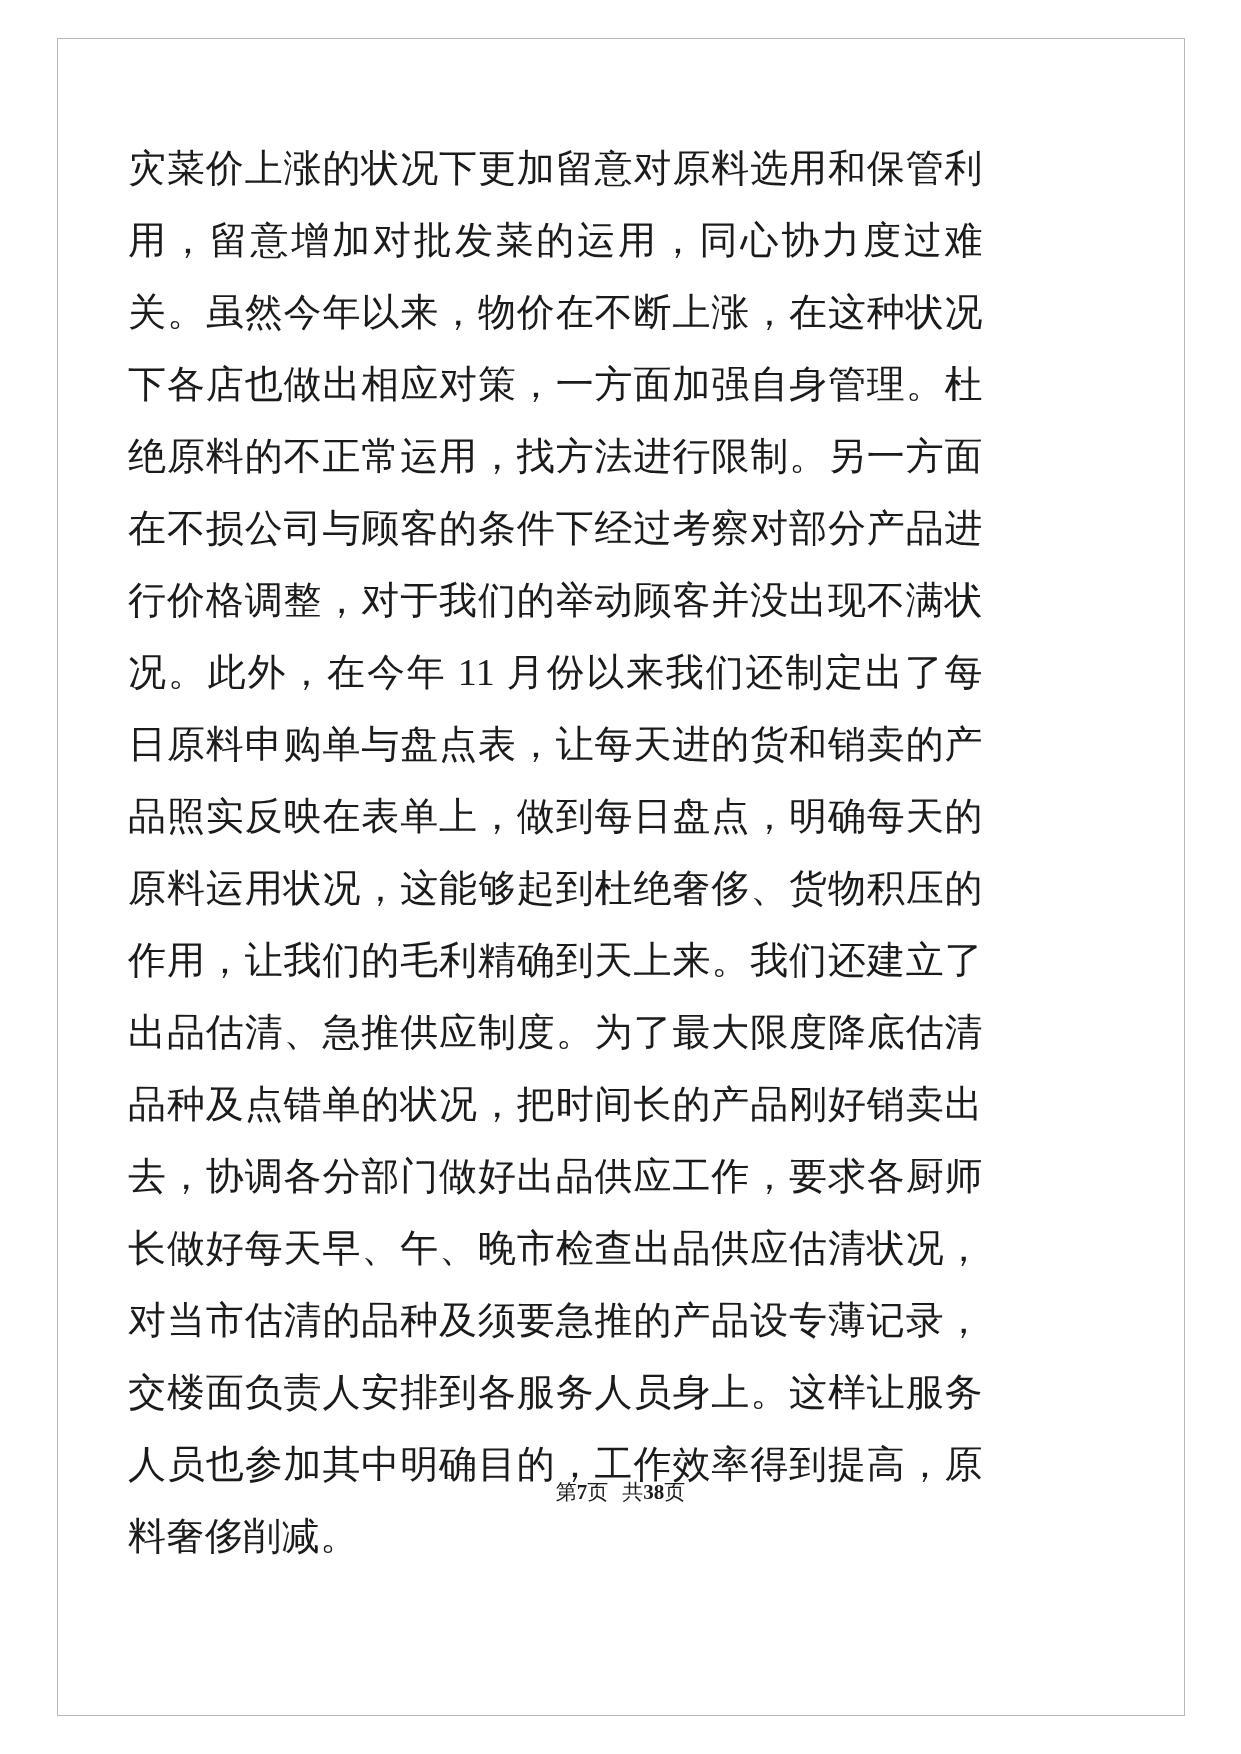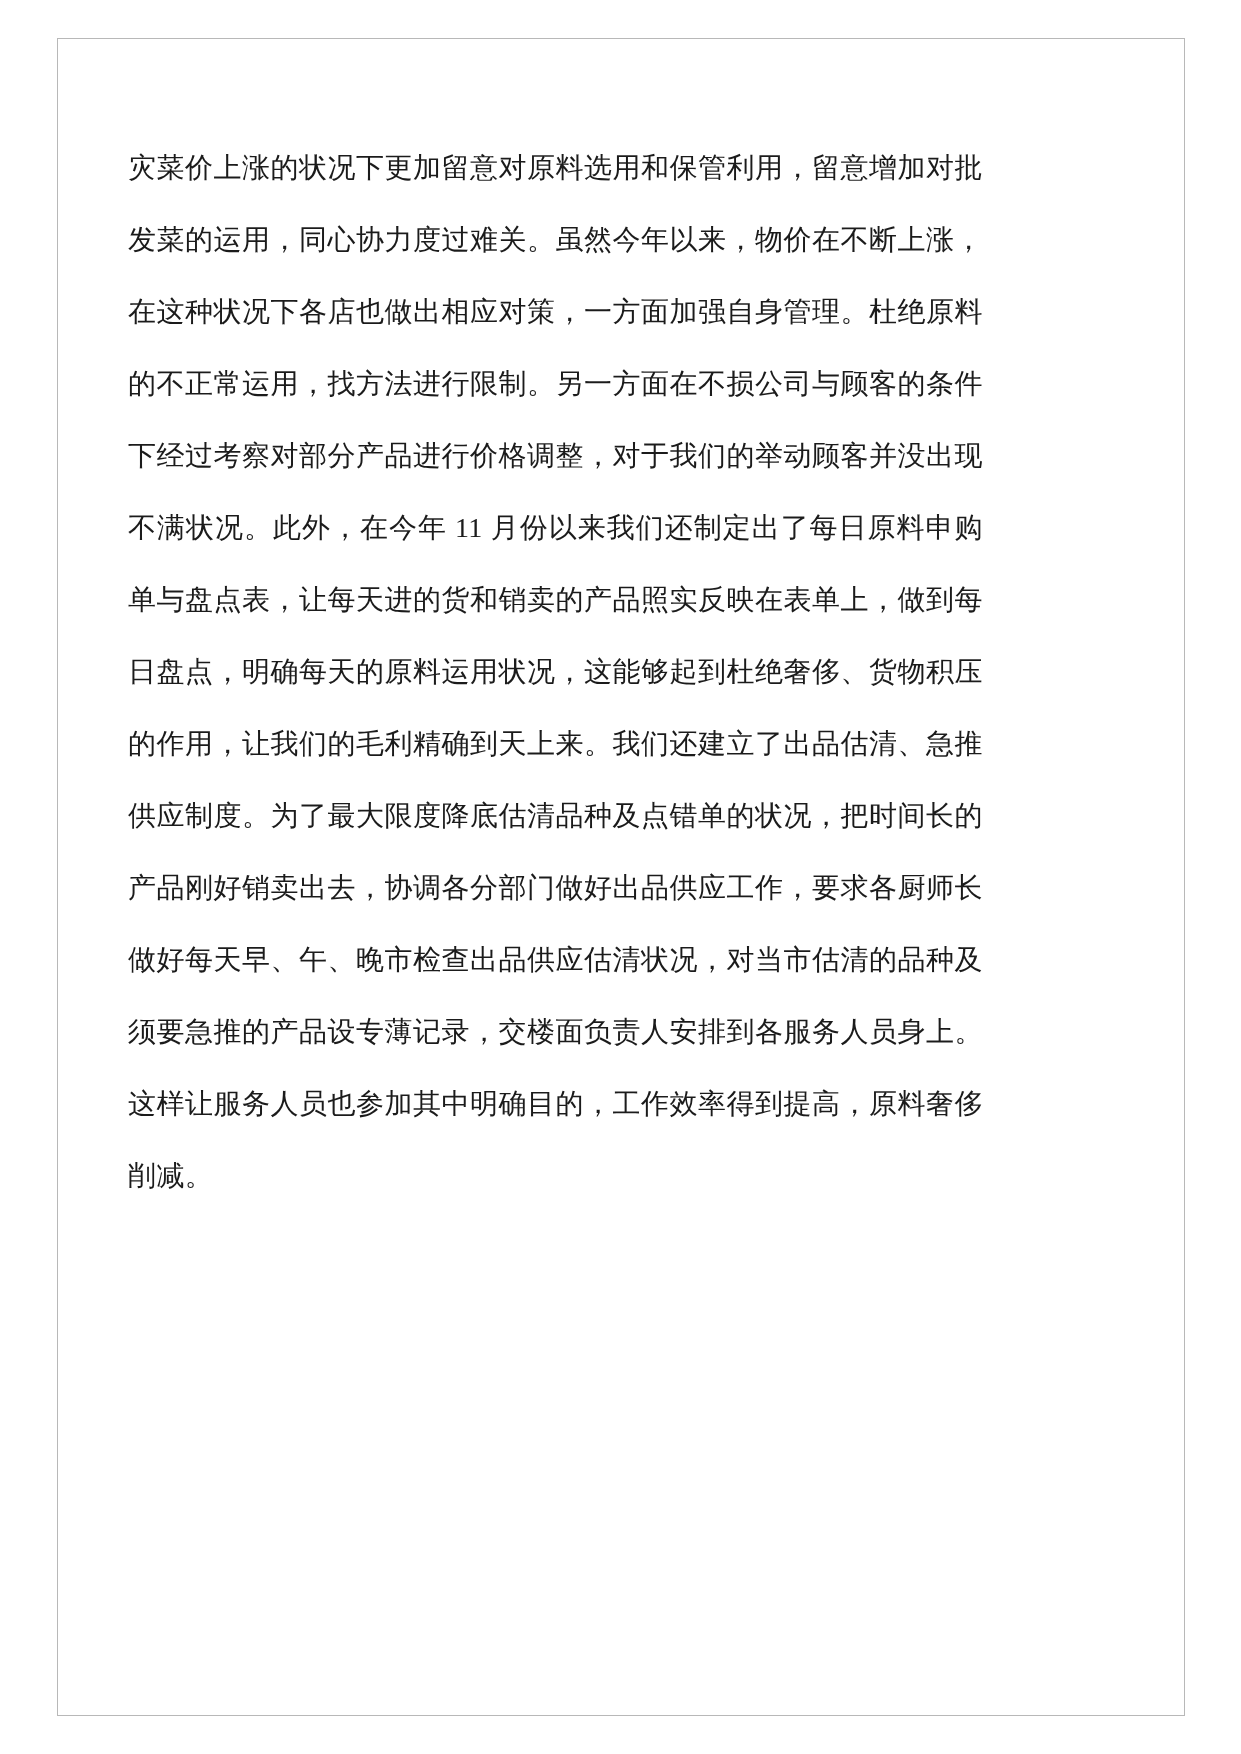--- a/index.html
+++ b/index.html
@@ -29,21 +29,21 @@
     pointer-events: none;
   }
   .content {
     position: absolute;
     left: 128px;
     top: 132px;
     width: 855px;
   }
   .para {
     margin: 0;
-    font-size: 28px;
+    font-size: 38px;
     line-height: 72px;
     color: #1b1b1b;
     text-align: justify;
     text-justify: inter-ideograph;
     letter-spacing: 0.4px;
     font-family: "Liberation Serif", "DejaVu Serif", serif;
   }
   .para + .para {
     margin-top: 0;
   }
@@ -72,14 +72,17 @@
 <body>
 
 <div class="page">
 
   <div class="page-border"></div>
 
   <div class="content">
     <p class="para">灾菜价上涨的状况下更加留意对原料选用和保管利用，留意增加对批发菜的运用，同心协力度过难关。虽然今年以来，物价在不断上涨，在这种状况下各店也做出相应对策，一方面加强自身管理。杜绝原料的不正常运用，找方法进行限制。另一方面在不损公司与顾客的条件下经过考察对部分产品进行价格调整，对于我们的举动顾客并没出现不满状况。此外，在今年 11 月份以来我们还制定出了每日原料申购单与盘点表，让每天进的货和销卖的产品照实反映在表单上，做到每日盘点，明确每天的原料运用状况，这能够起到杜绝奢侈、货物积压的作用，让我们的毛利精确到天上来。我们还建立了出品估清、急推供应制度。为了最大限度降底估清品种及点错单的状况，把时间长的产品刚好销卖出去，协调各分部门做好出品供应工作，要求各厨师长做好每天早、午、晚市检查出品供应估清状况，对当市估清的品种及须要急推的产品设专薄记录，交楼面负责人安排到各服务人员身上。这样让服务人员也参加其中明确目的，工作效率得到提高，原料奢侈削减。</p>
   </div>
 
+  <div class="footer">
+    <span>第</span><span class="num">7</span><span>页</span><span class="sep"></span><span>共</span><span class="num">38</span><span>页</span>
+  </div>
 
 </div>
 
 </body></html>

